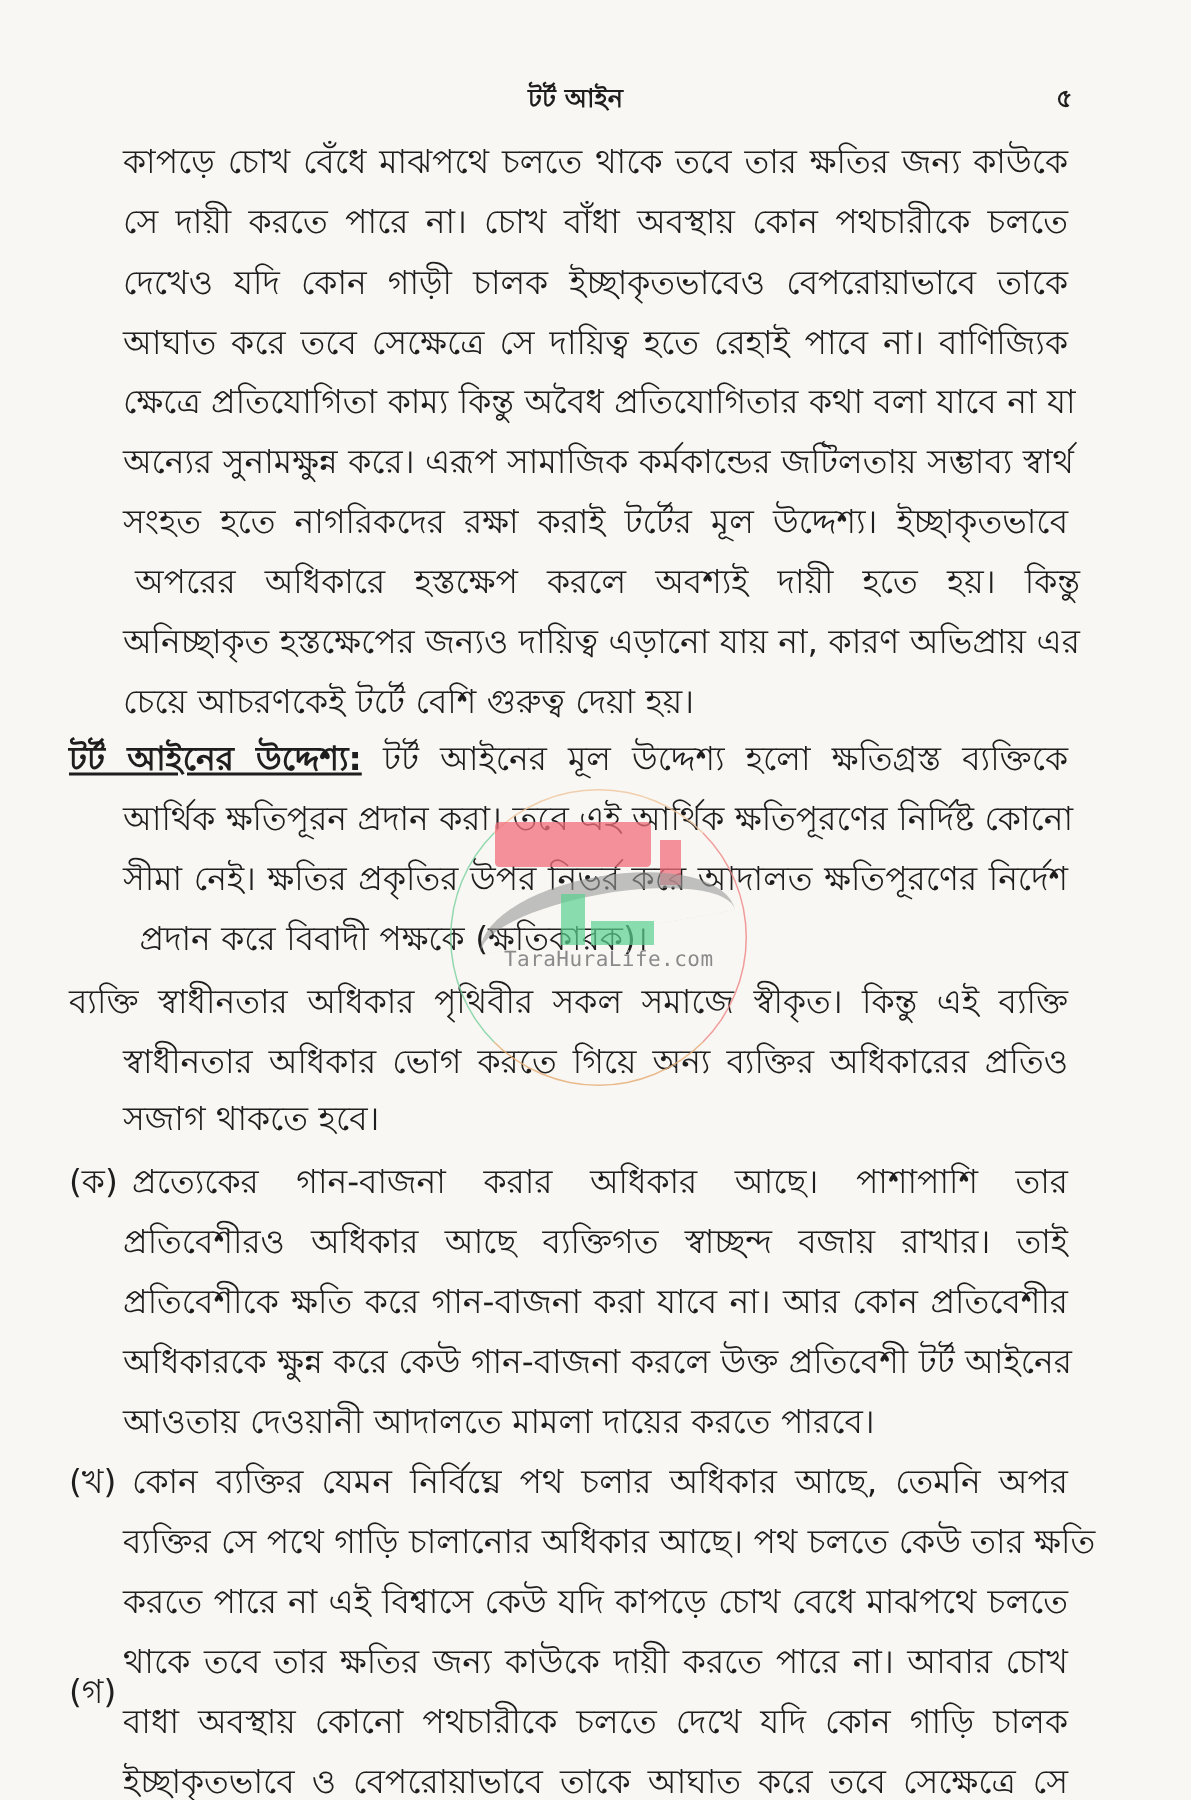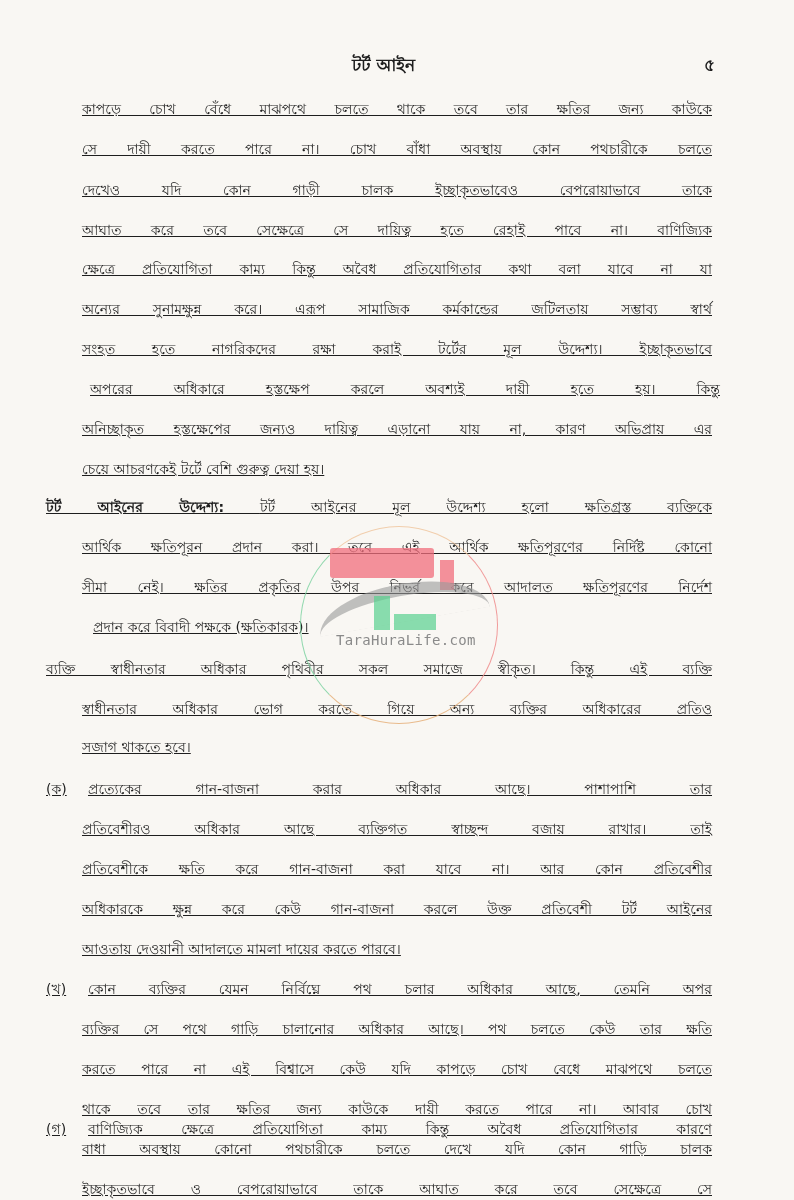--- a/index.html
+++ b/index.html
@@ -15,23 +15,22 @@
       position: absolute; top: 52px; left: 0; width: 794px; height: 24px;
     }
     .running-title {
       position: absolute; left: 340px; top: 0; font-size: 17px; font-weight: bold; margin-left: 12px;
     }
     .page-number {
       position: absolute; left: 704px; top: 0; font-size: 17px; font-weight: bold;
     }
     .body-text { position: absolute; left: 0; top: 94px; width: 794px; }
     .line {
-      position: absolute; white-space: nowrap; font-size: 14px; line-height: 30px;
+      position: absolute; white-space: nowrap; font-size: 22px; line-height: 30px;
       height: 30px;
-      text-decoration: underline;
     }
     .justify { text-align: justify; text-align-last: justify; }
     .heading-label { font-weight: bold; text-decoration: underline; }
     .watermark {
       position: absolute; left: 300px; top: 526px; width: 196px; height: 196px;
       border-radius: 50%;
       border: 1.5px solid transparent;
       border-left-color: #7fd3a2; border-bottom-color: #e6b07a;
       border-right-color: #ef8b8b; border-top-color: #f0c7a0;
       opacity: 0.85; pointer-events: none;
@@ -107,21 +106,20 @@
     <div class="line justify" style="left:88px;top:880px;width:624px">কোন ব্যক্তির যেমন নির্বিঘ্নে পথ চলার অধিকার আছে, তেমনি অপর</div>
     <div class="line justify" style="left:82px;top:920px;width:630px">ব্যক্তির সে পথে গাড়ি চালানোর অধিকার আছে। পথ চলতে কেউ তার ক্ষতি</div>
     <div class="line justify" style="left:82px;top:960px;width:630px">করতে পারে না এই বিশ্বাসে কেউ যদি কাপড়ে চোখ বেধে মাঝপথে চলতে</div>
     <div class="line justify" style="left:82px;top:1000px;width:630px">থাকে তবে তার ক্ষতির জন্য কাউকে দায়ী করতে পারে না। আবার চোখ</div>
     <div class="line justify" style="left:82px;top:1040px;width:630px">বাধা অবস্থায় কোনো পথচারীকে চলতে দেখে যদি কোন গাড়ি চালক</div>
     <div class="line justify" style="left:82px;top:1080px;width:630px">ইচ্ছাকৃতভাবে ও বেপরোয়াভাবে তাকে আঘাত করে তবে সেক্ষেত্রে সে</div>
 
   </div>
 
   <div class="line" style="left:46px;top:1114px">(গ)</div>
-  <div class="line justify" style="left:88px;top:1114px;width:624px">বাণিজ্যিক ক্ষেত্রে প্রতিযোগিতা কাম্য কিন্তু অবৈধ প্রতিযোগিতার কারণে</div>
 
   <div class="watermark"></div>
   <div class="wm-red"></div>
   <div class="wm-red-dot" style="left:440px"></div>
   <div class="wm-swoosh"></div>
   <div class="wm-green"></div>
   <div class="wm-green2"></div>
   <div class="wm-text">TaraHuraLife.com</div>
 </div>
 

